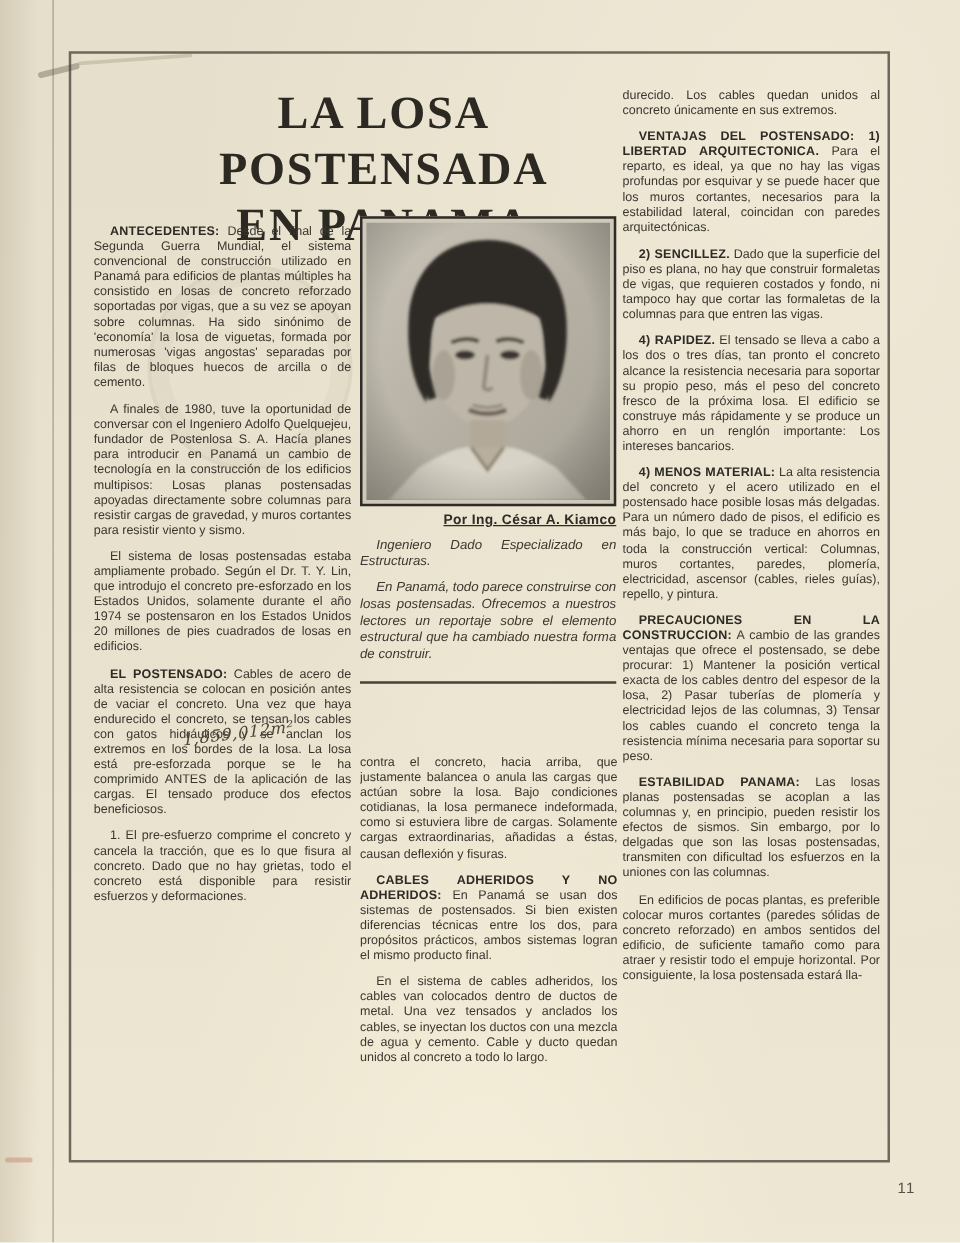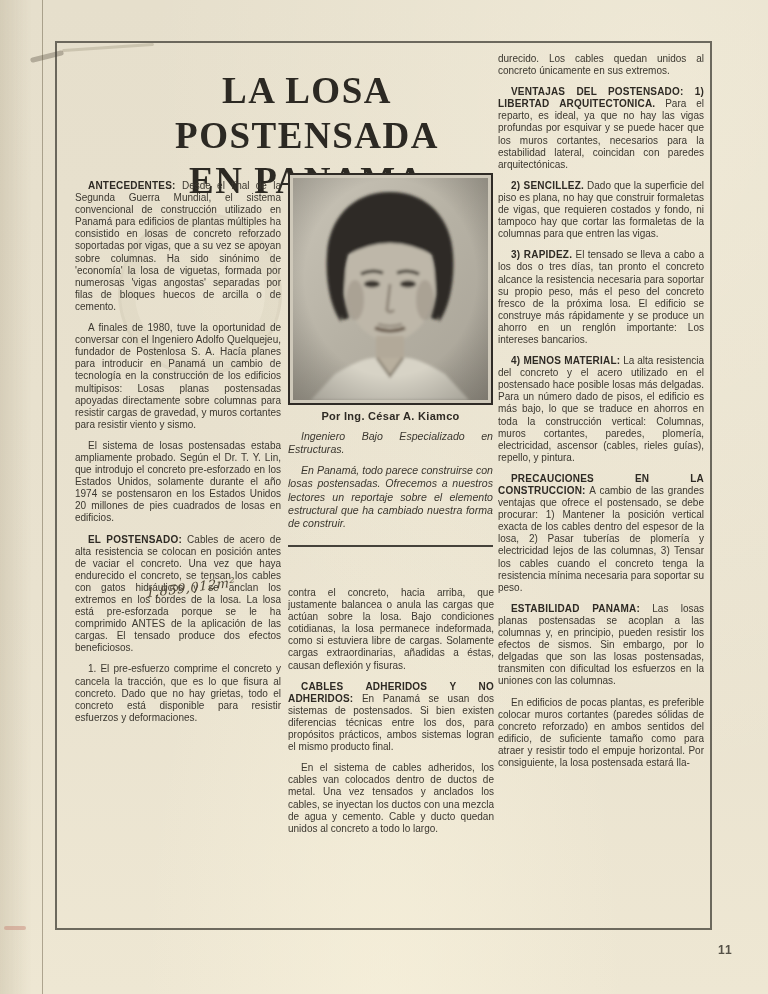--- a/index.html
+++ b/index.html
@@ -30,42 +30,42 @@
   .frame{left:55px;top:41px;width:657px;height:889px;
     border:2px solid rgba(72,69,60,0.78);box-sizing:border-box;}
   
   .title{left:58px;top:68px;width:434px;text-align:center;
     font-family:"Liberation Serif", serif;font-weight:bold;
     font-size:37px;line-height:45px;letter-spacing:1.5px;color:#2c2923;padding-left:32px;}
   
   .col{width:206px;font-size:10px;line-height:12.1px;text-align:justify;
     color:#3b372f;overflow:hidden;}
   .col p{margin:0 0 9px 0;text-indent:13px;}
-  .col p.noind{text-indent:0;}
+  .col p.noind{text-indent:0;margin-top:18px;}
   .ph{font-weight:bold;color:#2e2a24;letter-spacing:0.2px;}
   #col1{left:75px;top:170px;height:760px;margin-top:10px;}
   #col2{left:288px;top:587px;height:372px;}
   #col3{left:498px;top:53px;height:875px;}
   
   .photo-frame{left:288px;top:173px;width:205px;box-sizing:border-box;
     border:2px solid #2f2b26;background:#cfc9ba;padding:3px;}
   .photo-frame svg{display:block;}
-  .caption{left:288px;top:410px;width:205px;text-align:center;
-    font-weight:bold;font-size:11px;color:#2e2a24;letter-spacing:0.3px;}
+  .caption{left:288px;top:410px;width:205px;text-align:right;
+    font-weight:bold;font-size:11px;color:#2e2a24;letter-spacing:0.3px;text-decoration:underline;}
   
   .intro{left:288px;top:430px;width:205px;font-style:italic;
     font-size:10.6px;line-height:13.4px;text-align:justify;color:#3b372f;}
   .intro p{margin:0 0 7px 0;text-indent:13px;}
   .rule{left:288px;top:545px;width:205px;border-top:2px solid #45423a;height:0;}
   
   .annot{left:146px;top:578px;width:120px;
     font-family:"DejaVu Serif", serif;font-style:italic;
     font-size:13px;color:#4d4535;transform:rotate(-7deg) skewX(-6deg);
     letter-spacing:0.5px;}
-  .pagenum{left:718px;top:943px;font-size:12px;font-weight:bold;color:#555147;letter-spacing:1px;}
+  .pagenum{left:718px;top:943px;font-size:12px;font-weight:normal;color:#555147;letter-spacing:1px;}
 </style>
 </head>
 <body>
 
 <div class="abs fold"></div>
 <div class="abs seal"></div>
 <div class="abs smudge1"></div>
 <div class="abs smudge2"></div>
 <div class="abs smudge3"></div>
 
@@ -127,36 +127,36 @@
       <rect x="83" y="158" width="28" height="30" fill="#b2a999"></rect>
       <path d="M18,222 L42,196 Q72,178 84,180 L97,196 L110,180 Q122,178 152,196 L176,222 Z" fill="#d7d3c6"></path>
       <path d="M84,180 L97,198 L110,180" stroke="#8b8374" stroke-width="2.5" fill="#b8af9e"></path>
     </g>
     <rect width="195" height="222" fill="url(#vig)"></rect>
   </svg>
 </div>
 <div class="abs caption">Por Ing. César A. Kiamco</div>
 
 <div class="abs intro">
-  <p>Ingeniero Bajo Especializado en Estructuras.</p>
+  <p>Ingeniero Dado Especializado en Estructuras.</p>
   <p>En Panamá, todo parece construirse con losas postensadas.  Ofrecemos a nuestros lectores un reportaje sobre el elemento estructural que ha cambiado nuestra forma de construir.</p>
 </div>
 <div class="abs rule"></div>
 
 <div id="col2" class="abs col">
   <p class="noind">contra el concreto,  hacia arriba, que justamente balancea o anula las cargas que actúan sobre la losa. Bajo condiciones cotidianas, la losa permanece indeformada, como si estuviera libre de cargas.  Solamente cargas extraordinarias, añadidas a éstas, causan deflexión y fisuras.</p>
   <p><span class="ph">CABLES ADHERIDOS Y NO ADHERIDOS:</span> <span>En Panamá se usan dos sistemas de postensados. Si bien existen diferencias técnicas entre los dos, para propósitos prácticos, ambos sistemas logran el mismo producto final.</span></p>
   <p>En el sistema de cables adheridos, los cables van colocados dentro de ductos de metal.  Una vez tensados y anclados los cables, se inyectan los ductos con una mezcla de agua y cemento. Cable y ducto quedan unidos al concreto a todo lo largo.</p>
 </div>
 
 <div id="col3" class="abs col">
   <p class="noind">durecido.  Los cables quedan unidos al concreto únicamente en sus extremos.</p>
   <p><span class="ph">VENTAJAS DEL POSTENSADO: 1) LIBERTAD ARQUITECTONICA.</span> <span>Para el reparto, es ideal, ya que no hay las vigas profundas por esquivar y se puede hacer que los muros cortantes, necesarios para la estabilidad lateral, coincidan con paredes arquitectónicas.</span></p>
   <p><span class="ph">2) SENCILLEZ.</span> <span>Dado que la superficie del piso es plana, no hay que construir formaletas de vigas, que requieren costados y fondo, ni tampoco hay que cortar las formaletas de la columnas para que entren las vigas.</span></p>
-  <p><span class="ph">3) RAPIDEZ.</span> <span>El tensado se lleva a cabo a los dos o tres días, tan pronto el concreto alcance la resistencia necesaria para soportar su propio peso, más el peso del concreto fresco de la próxima losa.  El edificio se construye más rápidamente y se produce un ahorro en un renglón importante: Los intereses bancarios.</span></p>
+  <p><span class="ph">4) RAPIDEZ.</span> <span>El tensado se lleva a cabo a los dos o tres días, tan pronto el concreto alcance la resistencia necesaria para soportar su propio peso, más el peso del concreto fresco de la próxima losa.  El edificio se construye más rápidamente y se produce un ahorro en un renglón importante: Los intereses bancarios.</span></p>
   <p><span class="ph">4) MENOS MATERIAL:</span> <span>La alta resistencia del concreto y el acero utilizado en el postensado hace posible losas más delgadas.  Para un número dado de pisos, el edificio es más bajo, lo que se traduce en ahorros en toda la construcción vertical: Columnas, muros cortantes, paredes, plomería, electricidad, ascensor (cables, rieles guías), repello, y pintura.</span></p>
   <p><span class="ph">PRECAUCIONES EN LA CONSTRUCCION:</span> <span>A cambio de las grandes ventajas que ofrece el postensado, se debe procurar: 1) Mantener la posición vertical exacta de los cables dentro del espesor de la losa, 2)  Pasar tuberías de plomería y electricidad lejos de las columnas, 3)  Tensar los cables cuando el concreto tenga la resistencia mínima necesaria para soportar su peso.</span></p>
   <p><span class="ph">ESTABILIDAD PANAMA:</span> <span>Las losas planas postensadas se  acoplan a las columnas y, en principio, pueden resistir los efectos de sismos.  Sin embargo, por lo delgadas que son las losas postensadas, transmiten con dificultad los esfuerzos en la uniones con las columnas.</span></p>
   <p>En edificios de pocas plantas, es preferible colocar muros cortantes (paredes sólidas de concreto reforzado) en ambos sentidos del edificio, de suficiente tamaño como para atraer y resistir todo el empuje horizontal.  Por consiguiente, la losa postensada estará lla-</p>
 </div>
 
 <div class="abs annot">1,859,012m²</div>
 
 <div class="abs pagenum">11</div>
 

